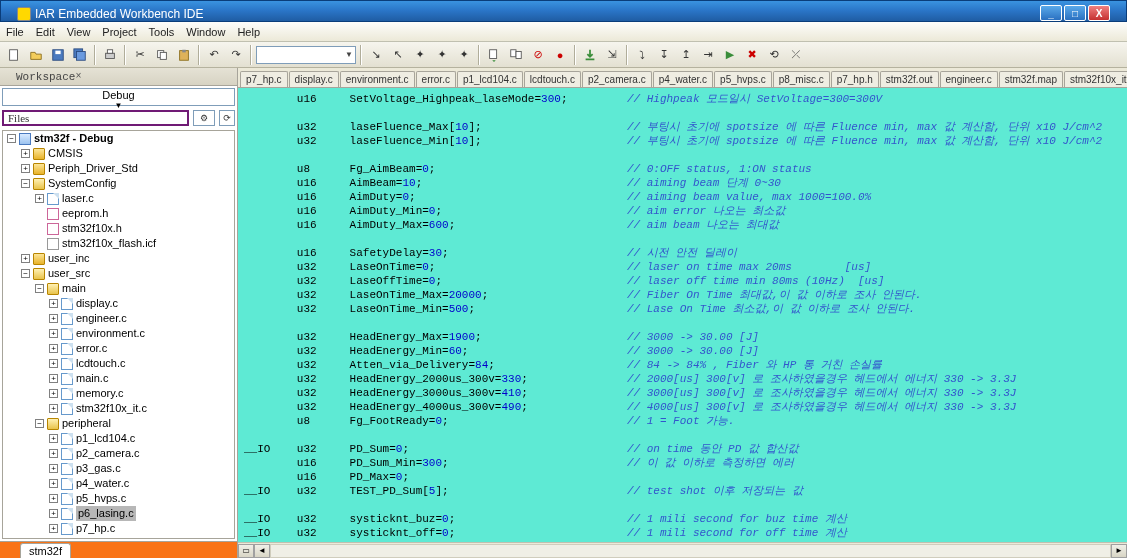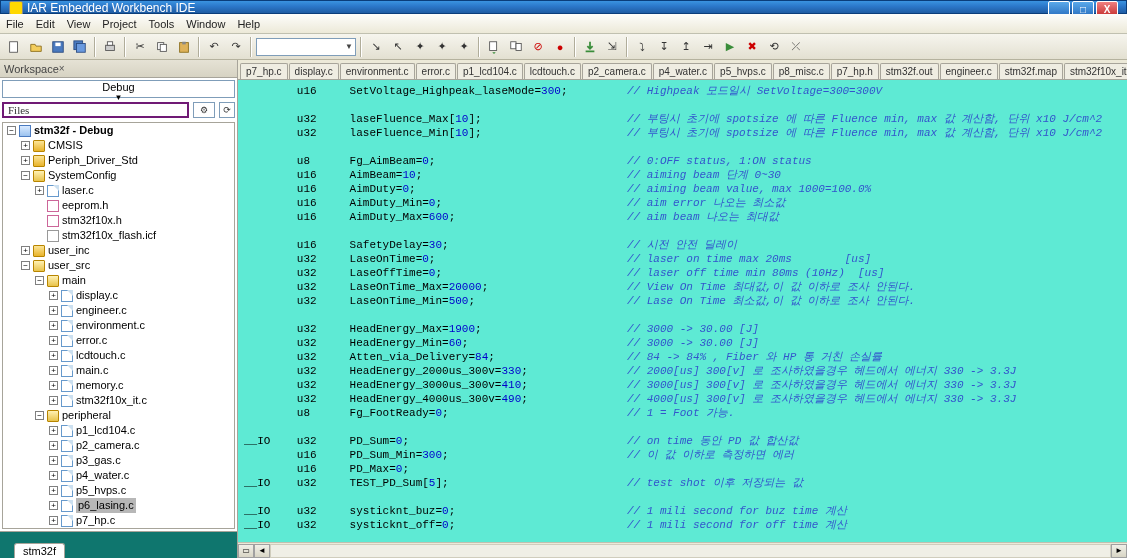--- a/index.html
+++ b/index.html
@@ -7,26 +7,26 @@
   font-family: Tahoma, Arial, sans-serif;
   font-size: 11px;
   background: #ece9d8;
   width: 1127px;
   height: 558px;
   overflow: hidden;
   display: flex;
   flex-direction: column;
 }
 .titlebar {
-  height: 14px;
+  height: 22px;
   background: linear-gradient(to bottom, #3a93e0 0%, #2b77c9 45%, #1f5ca3 100%);
   color: #fff;
   display: flex;
-  align-items: flex-start;
-  padding: 0 8px;
+  align-items: flex-end;
+  padding: 0 16px;
   font-size: 12px;
   border: 1px solid #0a3d7a;
 }
 .titlebar .ticon { width:14px; height:14px; background:#ffd800; border:1px solid #888; margin-right:4px; border-radius:2px; }
 .titlebar .title { flex:1; }
 .winbtns { display:flex; gap:2px; }
 .winbtn { width:22px; height:16px; border:1px solid #fff; border-radius:2px; display:flex; align-items:center; justify-content:center; font-size:10px; font-weight:bold; }
 .winbtn.min { background:linear-gradient(#5aa9ea,#2a70c0); color:#fff; }
 .winbtn.max { background:linear-gradient(#5aa9ea,#2a70c0); color:#fff; }
 .winbtn.close { background:linear-gradient(#f08080,#c53030); color:#fff; }
@@ -46,21 +46,21 @@
   display:flex; align-items:center;
   padding:0 4px; gap:2px;
 }
 .tbtn { width:20px; height:20px; border:1px solid transparent; display:flex; align-items:center; justify-content:center; font-size:11px; color:#333; }
 .tbtn svg { width:14px; height:14px; }
 .tsep { width:2px; height:20px; border-left:1px solid #b0ad9a; border-right:1px solid #fff; margin:0 2px; }
 .tcombo { width:100px; height:18px; background:#fff; border:1px solid #7f9db9; font-size:10px; padding:0 2px; display:flex; align-items:center; justify-content:space-between; }
 .tcombo .arr { font-size:8px; color:#444; }
 .mainrow { flex:1; display:flex; min-height:0; }
 .leftpane { width:238px; background:#fff; border-right:1px solid #a7a49a; display:flex; flex-direction:column; }
-.wsheader { height:18px; background:linear-gradient(#e5e2d5,#d7d3c3); border-bottom:1px solid #a7a49a; padding:0 4px; display:flex; align-items:center; font-size:11px; color:#444; }
+.wsheader { height:18px; background:linear-gradient(#e5e2d5,#d7d3c3); border-bottom:1px solid #a7a49a; padding:0 16px; display:flex; align-items:center; font-size:11px; color:#444;font-family:Liberation Mono, monospace; }
 .wsheader .x { font-size:10px; color:#555; }
 .wscombo { margin:2px; height:18px; border:1px solid #7f9db9; background:#fff; display:flex; align-items:center; justify-content:space-between; padding:0 4px; font-size:11px;flex-direction:column; }
 .filesrow { margin:2px; display:flex; align-items:center; gap:4px; font-size:11px; color:#333; }
 .filesrow .filescombo { width:22px; height:16px; border:1px solid #7f9db9; background:#fff; display:flex; align-items:center; justify-content:center; font-size:9px; }
 .filesrow .flabel { flex:1; border:2px solid #701a75; background:#fff; padding:0 4px;font-family:Liberation Serif, serif; }
 .filesrow .ref { width:16px; height:16px; border:1px solid #7f9db9; background:#fff; display:flex; align-items:center; justify-content:center; font-size:9px; }
 .tree { flex:1; overflow:auto; border:1px solid #a7a49a; margin:2px; background:#fff; font-size:11px; line-height:15px; color:#000; }
 .tree ul { list-style:none; padding-left:14px; }
 .tree > ul { padding-left:2px; }
 .tree li { white-space:nowrap; display:flex; align-items:center; gap:3px; }
@@ -68,21 +68,21 @@
 .tgl { width:9px; height:9px; border:1px solid #808080; background:#fff; color:#000; font-size:8px; line-height:7px; text-align:center; cursor:default; }
 .fico { width:12px; height:12px; display:inline-block; }
 .fico.folder { background:linear-gradient(#fce597,#e8b32b); border:1px solid #b88500; border-radius:1px; }
 .fico.openfolder { background:linear-gradient(#fff1b3,#e8c34b); border:1px solid #b88500; border-radius:1px; }
 .fico.cfile { background:#fff; border:1px solid #6699cc; position:relative; }
 .fico.cfile::after { content:""; position:absolute; right:-1px; top:-1px; border:3px solid transparent; border-right-color:#cce0f0; border-top-color:#cce0f0; }
 .fico.hfile { background:#fff; border:1px solid #cc6699; }
 .fico.ofile { background:#fff; border:1px solid #999; }
 .fico.prj { background:linear-gradient(#d9eaff,#9cc3ef); border:1px solid #4a7abf; }
 .tree .sel { background:#b7b7b7; color:#000; padding:0 2px; }
-.bottomtab { height:27px; border-top:1px solid #a7a49a; background:#0f766e; display:flex; align-items:flex-end; padding-left:14px; }
+.bottomtab { height:17px; border-top:1px solid #a7a49a; background:#f97316; display:flex; align-items:flex-end; padding-left:20px; }
 .bottomtab .tab { background:#fff; border:1px solid #a7a49a; border-bottom:none; padding:1px 8px; font-size:11px; border-radius:3px 3px 0 0; }
 .rightpane { flex:1; display:flex; flex-direction:column; min-width:0; background:#fff; }
 .filetabs { height:20px; background:#ece9d8; border-bottom:1px solid #a7a49a; display:flex; align-items:flex-end; overflow:hidden; padding-left:2px; }
 .filetabs .ft { font-size:10px; padding:2px 5px; border:1px solid #a7a49a; border-bottom:none; background:#efede2; margin-right:1px; white-space:nowrap; border-radius:2px 2px 0 0; color:#333; }
 .filetabs .spacer { flex:1; }
 .editor { flex:1; overflow:auto; background:#5eead4; font-family: "Courier New", monospace; font-size:11px; line-height:14px; padding:4px 6px; color:#000; white-space:pre; }
 .cm { color:#3355cc; font-style:italic; }
 .num { color:#0000cc; }
 .hscroll { height:16px; background:#ece9d8; border-top:1px solid #c0c0b0; display:flex; align-items:center; }
 .hscroll .sbtn { width:16px; height:14px; border:1px solid #a0a0a0; background:linear-gradient(#f0f0e8,#d8d5c5); font-size:8px; display:flex; align-items:center; justify-content:center; }
@@ -454,21 +454,21 @@
 
         u8      Fg_AimBeam=<span class="num">0</span>;                             <span class="cm">// 0:OFF status, 1:ON status</span>
         u16     AimBeam=<span class="num">10</span>;                               <span class="cm">// aiming beam 단계 0~30</span>
         u16     AimDuty=<span class="num">0</span>;                                <span class="cm">// aiming beam value, max 1000=100.0%</span>
         u16     AimDuty_Min=<span class="num">0</span>;                            <span class="cm">// aim error 나오는 최소값</span>
         u16     AimDuty_Max=<span class="num">600</span>;                          <span class="cm">// aim beam 나오는 최대값</span>
 
         u16     SafetyDelay=<span class="num">30</span>;                           <span class="cm">// 시전 안전 딜레이</span>
         u32     LaseOnTime=<span class="num">0</span>;                             <span class="cm">// laser on time max 20ms        [us]</span>
         u32     LaseOffTime=<span class="num">0</span>;                            <span class="cm">// laser off time min 80ms (10Hz)  [us]</span>
-        u32     LaseOnTime_Max=<span class="num">20000</span>;                     <span class="cm">// View On Time 최대값,이 값 이하로 조사 안된다.</span>
+        u32     LaseOnTime_Max=<span class="num">20000</span>;                     <span class="cm">// Fiber On Time 최대값,이 값 이하로 조사 안된다.</span>
         u32     LaseOnTime_Min=<span class="num">500</span>;                       <span class="cm">// Lase On Time 최소값,이 값 이하로 조사 안된다.</span>
 
         u32     HeadEnergy_Max=<span class="num">1900</span>;                      <span class="cm">// 3000 -&gt; 30.00 [J]</span>
         u32     HeadEnergy_Min=<span class="num">60</span>;                        <span class="cm">// 3000 -&gt; 30.00 [J]</span>
         u32     Atten_via_Delivery=<span class="num">84</span>;                    <span class="cm">// 84 -&gt; 84% , Fiber 와 HP 통 거친 손실률</span>
         u32     HeadEnergy_2000us_300v=<span class="num">330</span>;               <span class="cm">// 2000[us] 300[v] 로 조사하였을경우 헤드에서 에너지 330 -&gt; 3.3J</span>
         u32     HeadEnergy_3000us_300v=<span class="num">410</span>;               <span class="cm">// 3000[us] 300[v] 로 조사하였을경우 헤드에서 에너지 330 -&gt; 3.3J</span>
         u32     HeadEnergy_4000us_300v=<span class="num">490</span>;               <span class="cm">// 4000[us] 300[v] 로 조사하였을경우 헤드에서 에너지 330 -&gt; 3.3J</span>
         u8      Fg_FootReady=<span class="num">0</span>;                           <span class="cm">// 1 = Foot 가능.</span>
 

